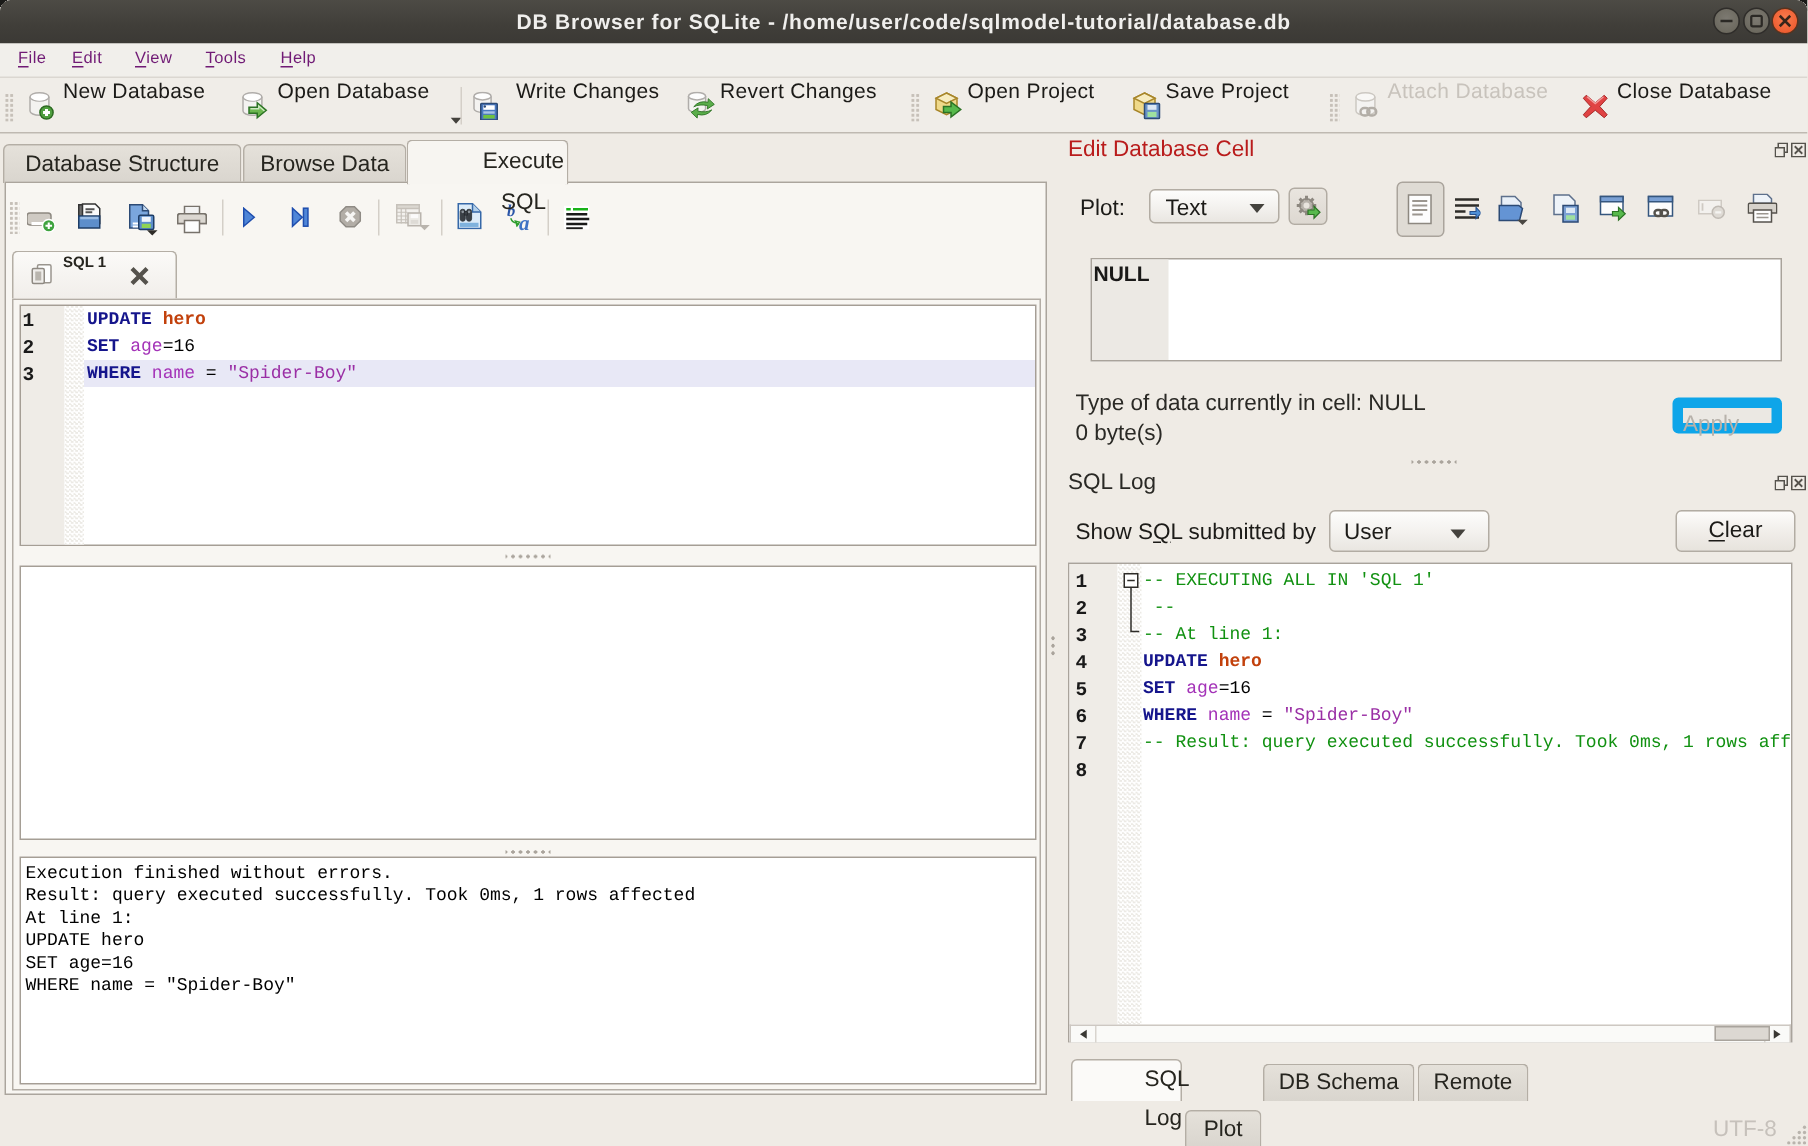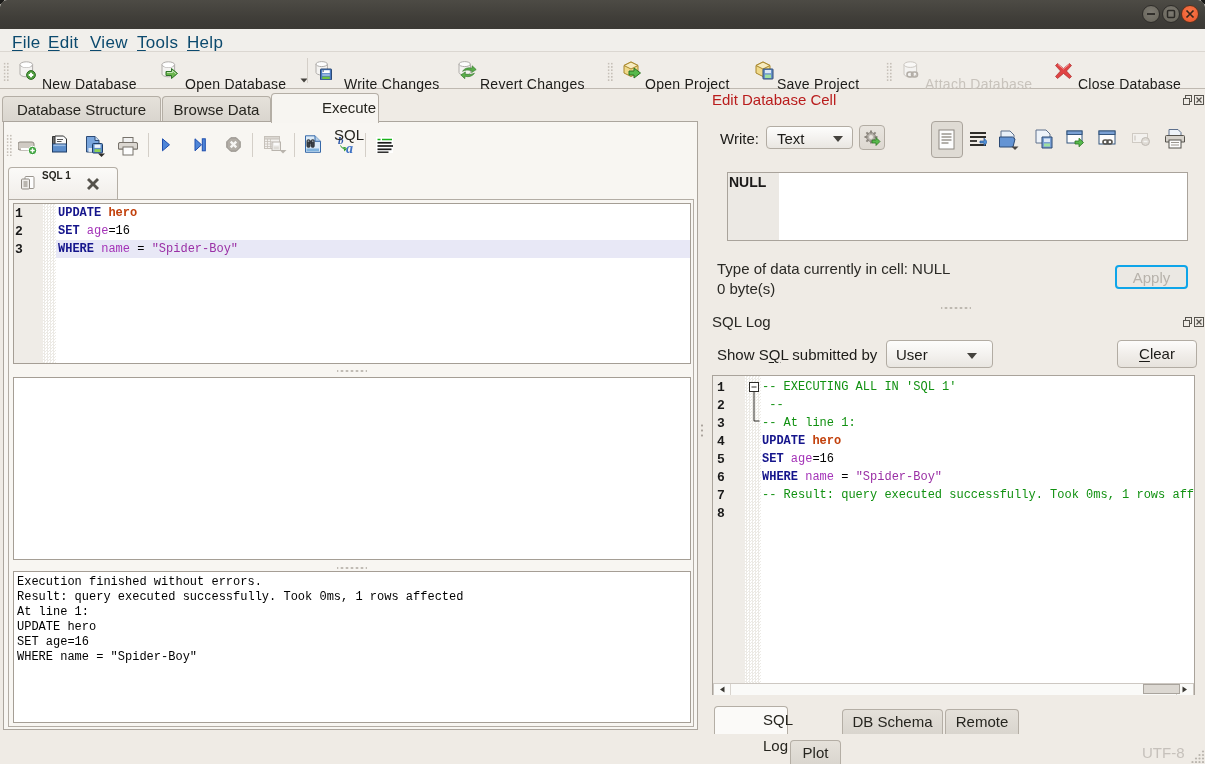--- a/index.html
+++ b/index.html
@@ -10,25 +10,25 @@
 #titlebar { position:absolute; left:0; top:0; width:1205px; height:29px;
   background:linear-gradient(#4d4b45,#403e39 60%,#3b3935); border-radius:7px 7px 0 0; }
 #titlebar:before{content:"";position:absolute;left:0;top:0;width:7px;height:7px;background:radial-gradient(circle at 7px 7px, transparent 7px, #1a1a18 7px);}
 #titlebar:after{content:"";position:absolute;right:0;top:0;width:7px;height:7px;background:radial-gradient(circle at 0 7px, transparent 7px, #1a1a18 7px);}
 #title-text { position:absolute; left:0; right:0; top:6px; text-align:center; color:#f0efed;
   font-size:14px; font-weight:bold; letter-spacing:0.55px; }
 .winbtn { position:absolute; top:5px; width:18px; height:18px; border-radius:50%; }
 .winbtn svg { position:absolute; left:0; top:0; }
 
 #menubar { position:absolute; left:0; top:29px; width:1205px; height:23px; background:#f1efeb; border-bottom:1px solid #dbd7d1; }
-.menuitem { position:absolute; top:4px; font-size:17px; color:#0c4a6e; letter-spacing:0.3px; }
+.menuitem { position:absolute; top:4px; font-size:11px; color:#701a75; letter-spacing:0.3px; }
 .menuitem u { text-decoration:underline; text-underline-offset:2px; }
 
 #toolbar { position:absolute; left:0; top:52px; width:1205px; height:37px; background:#f0ede8; border-bottom:1px solid #bfb9b1; }
-.tbtext { position:absolute; top:24px; font-size:14px; color:#1c1b18; letter-spacing:0.25px; }
+.tbtext { position:absolute; top:0; font-size:14px; color:#1c1b18; letter-spacing:0.25px; }
 .tbtext.dis { color:#c8c3bc; }
 .tbicon { position:absolute; top:9px; }
 .tbsep { position:absolute; top:6px; width:1px; height:25px; background:#d4cfc8; }
 .tbhandle { position:absolute; top:10px; width:7px; height:19px;
   background-image:radial-gradient(circle, #c6c0b8 0.9px, transparent 1.1px);
   background-size:3.2px 3.3px; }
 
 .maintab { position:absolute; font-size:15px; color:#26251f; border:1px solid #b4aea5; border-bottom:none;
   border-radius:4px 4px 0 0; background:linear-gradient(#e5e1da,#d9d5ce); text-align:center; }
 .maintab.active { background:#f7f5f1;padding-left:48px; }
@@ -56,20 +56,21 @@
 .cmt { color:#119111; }
 
 .btn { position:absolute; background:linear-gradient(#fdfcfb,#f1eeea 50%,#e7e3dd); border:1px solid #b2aca3; border-radius:4px; text-align:center; font-size:15px; color:#1c1b18; }
 .combo { position:absolute; background:linear-gradient(#fdfdfc,#f3f1ee 55%,#e9e6e1); border:1px solid #b2aca3; border-radius:4px; font-size:15px; color:#1c1b18; }
 .combo .arrow { position:absolute; width:0; height:0; border-left:5px solid transparent; border-right:5px solid transparent; border-top:6px solid #44423d; }
 </style>
 </head>
 <body>
 
 <div id="titlebar">
+  <div id="title-text">DB Browser for SQLite - /home/user/code/sqlmodel-tutorial/database.db</div>
   <div class="winbtn" style="left:1142px; background:radial-gradient(circle at 50% 40%, #7d7a72, #666358); border:1px solid #2f2d2a;">
     <svg width="16" height="16">
         <line x1="4" y1="8" x2="12" y2="8" stroke="#2b2925" stroke-width="1.8"></line>
       </svg>
   </div>
   <div class="winbtn" style="left:1161.5px; background:radial-gradient(circle at 50% 40%, #7d7a72, #666358); border:1px solid #2f2d2a;">
     <svg width="16" height="16">
         <rect x="4.5" y="4.5" width="7" height="7" rx="1" fill="none" stroke="#2b2925" stroke-width="1.5"></rect>
       </svg>
   </div>
@@ -300,21 +301,21 @@
   <div class="abs" style="left:712px; top:91px; font-size:15px; color:#b91c1c;">Edit Database Cell</div>
   <svg class="abs" style="left:1183px; top:95px;" width="9" height="10" viewBox="0 0 9 10">
     <rect x="2.5" y="0.5" width="6" height="6" fill="none" stroke="#55524c"></rect>
     <rect x="0.5" y="3.5" width="6" height="6" fill="#efebe5" stroke="#55524c"></rect>
   </svg>
   <svg class="abs" style="left:1194px; top:95px;" width="10" height="10" viewBox="0 0 10 10">
     <rect x="0.5" y="0.5" width="9" height="9" fill="none" stroke="#55524c"></rect>
     <path d="M2.5 2.5 l5 5 M7.5 2.5 l-5 5" stroke="#55524c" stroke-width="1.2"></path>
   </svg>
 
-  <div class="abs" style="left:720px; top:130px; font-size:15px; color:#1c1b18;">Write:</div>
+  <div class="abs" style="left:720px; top:130px; font-size:15px; color:#1c1b18;">Plot:</div>
   <div class="combo" style="left:766px; top:126px; width:87px; height:23px;">
     <div class="abs" style="left:10px; top:3px;">Text</div>
     <div class="arrow" style="left:66px; top:9px;"></div>
   </div>
   <div class="btn" style="left:859px; top:125px; width:26px; height:25px; background:linear-gradient(#e9e5df,#ddd8d1);">
     <svg style="margin-top:3px;" width="18" height="18" viewBox="0 0 18 18">
       <circle cx="8" cy="8" r="4.5" fill="#b8b3ac" stroke="#8d8880"></circle>
       <g stroke="#8d8880" stroke-width="2">
         <path d="M8 1.5 v3 M8 11.5 v3 M1.5 8 h3 M11.5 8 h3 M3.4 3.4 l2.1 2.1 M10.5 10.5 l2.1 2.1 M12.6 3.4 l-2.1 2.1 M5.5 10.5 l-2.1 2.1"></path>
       </g>
@@ -369,21 +370,21 @@
     <rect x="4" y="11" width="12" height="8" fill="#fdfdfd" stroke="#55524c"></rect>
     <path d="M6 13.5 h8 M6 16 h8" stroke="#9b968f"></path>
   </svg>
 
   <div class="whitebox" style="left:727px; top:172px; width:461px; height:69px; border-color:#a9a39b;"></div>
   <div class="abs" style="left:728px; top:173px; width:51px; height:67px; background:#ece9e4;"></div>
   <div class="abs" style="left:729px; top:174px; font-size:14px; font-weight:bold; color:#1a1918;">NULL</div>
 
   <div class="abs" style="left:717px; top:260px; font-size:15px; color:#2a2925;">Type of data currently in cell: NULL</div>
   <div class="abs" style="left:717px; top:280px; font-size:15px; color:#2a2925;">0 byte(s)</div>
-  <div class="abs" style="left:1115px; top:265px; width:73px; height:24px; background:#ebe8e3; border:2px solid #0ea5e9; border-radius:4px; text-align:center; line-height:22px; font-size:15px; color:#b7b2ab;">Apply</div>
+  <div class="abs" style="left:1115px; top:265px; width:73px; height:24px; background:#ebe8e3; border:7px solid #0ea5e9; border-radius:4px; line-height:22px; font-size:15px; color:#b7b2ab;">Apply</div>
 
   <div class="splitdots" style="left:941px; top:306px;"></div>
 
   <div class="abs" style="left:712px; top:313px; font-size:15px; color:#2a2925;">SQL Log</div>
   <svg class="abs" style="left:1183px; top:317px;" width="9" height="10" viewBox="0 0 9 10">
     <rect x="2.5" y="0.5" width="6" height="6" fill="none" stroke="#55524c"></rect>
     <rect x="0.5" y="3.5" width="6" height="6" fill="#efebe5" stroke="#55524c"></rect>
   </svg>
   <svg class="abs" style="left:1194px; top:317px;" width="10" height="10" viewBox="0 0 10 10">
     <rect x="0.5" y="0.5" width="9" height="9" fill="none" stroke="#55524c"></rect>

